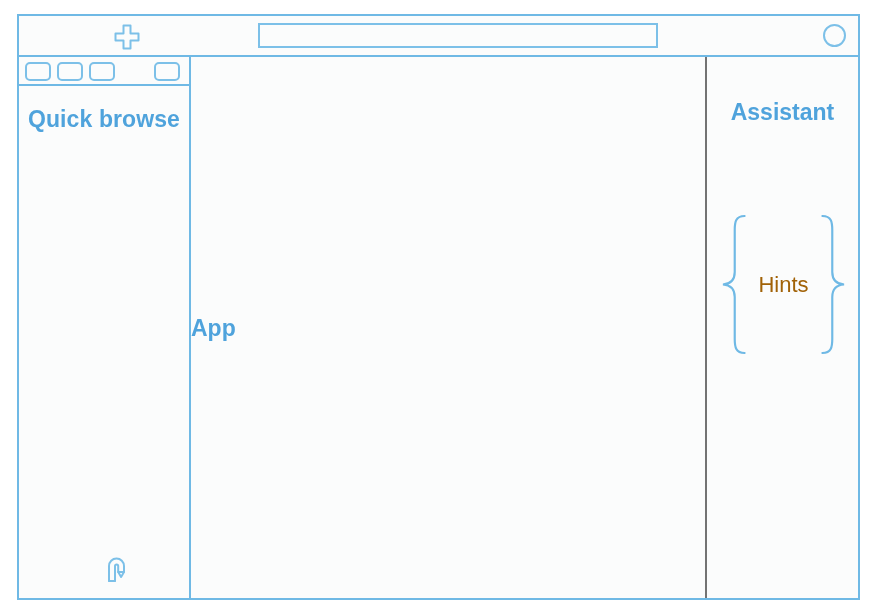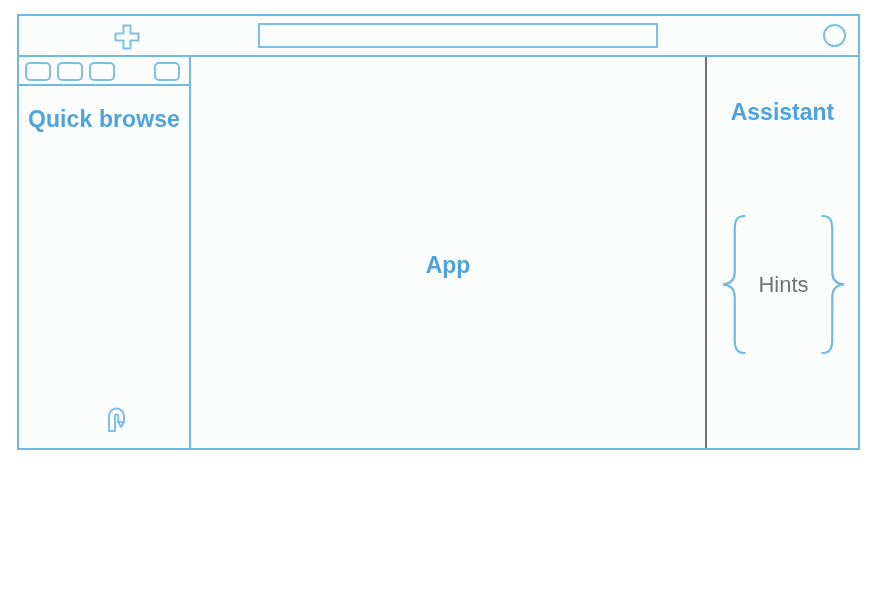--- a/index.html
+++ b/index.html
@@ -18,21 +18,21 @@
     height: 616px;
     background: #ffffff;
   }
 
   
   .window-frame {
     position: absolute;
     left: 17px;
     top: 14px;
     width: 843px;
-    height: 436px;
+    height: 586px;
     border: 2px solid #6FB9E5;
     box-sizing: border-box;
     background: #FBFCFC;
   }
 
   
   .top-bar {
     position: absolute;
     left: 0;
     top: 0;
@@ -155,25 +155,23 @@
     bottom: 0;
     background: #FBFCFC;
   }
 
   .app-label {
     position: absolute;
     left: 0;
     right: 0;
     top: 50%;
     transform: translateY(-50%);
-    text-align: center;
     font-size: 23px;
     font-weight: bold;
     color: #4FA3DC;
-    margin-top: 12px;
   }
 
   
   .assistant {
     position: absolute;
     right: 0;
     top: 0;
     width: 153px;
     bottom: 0;
     border-left: 2px solid #737373;
@@ -210,21 +208,21 @@
 
   .hints-label {
     position: absolute;
     left: 0;
     right: 0;
     top: 50%;
     transform: translateY(-50%);
     text-align: center;
     font-size: 22px;
     font-weight: normal;
-    color: #737373;
+    color: #a16207;
   }
 </style>
 </head>
 <body>
 
 <div id="wireframe">
 
   <div class="window-frame">
 
     <div class="top-bar">

